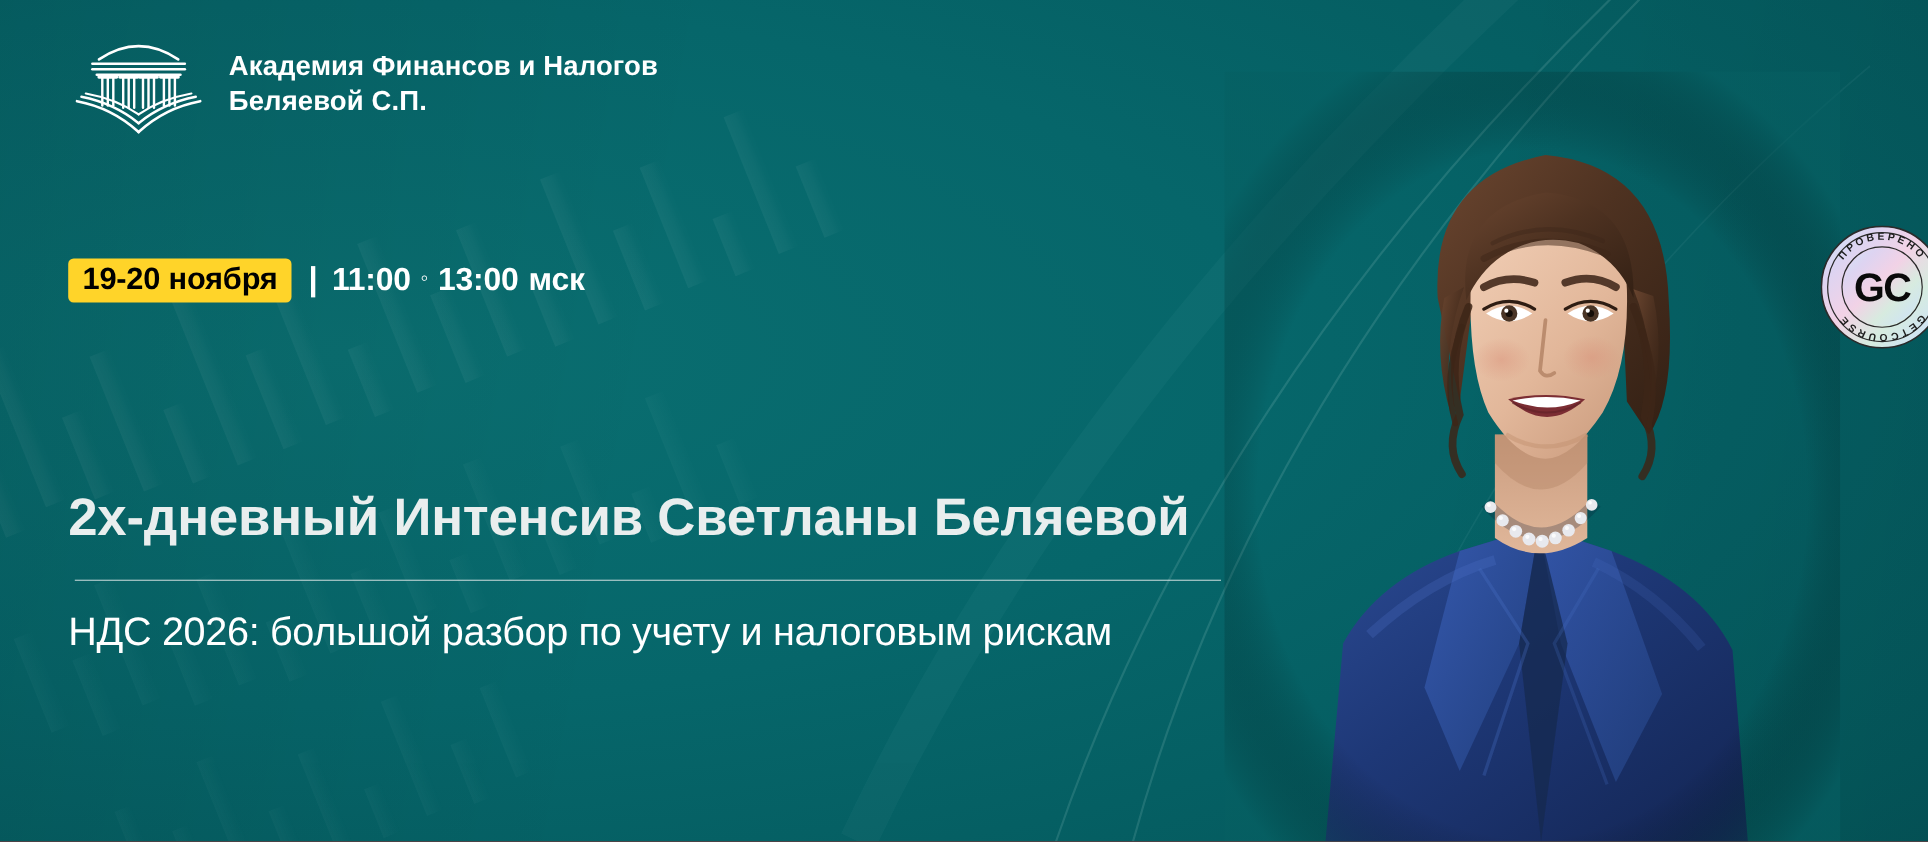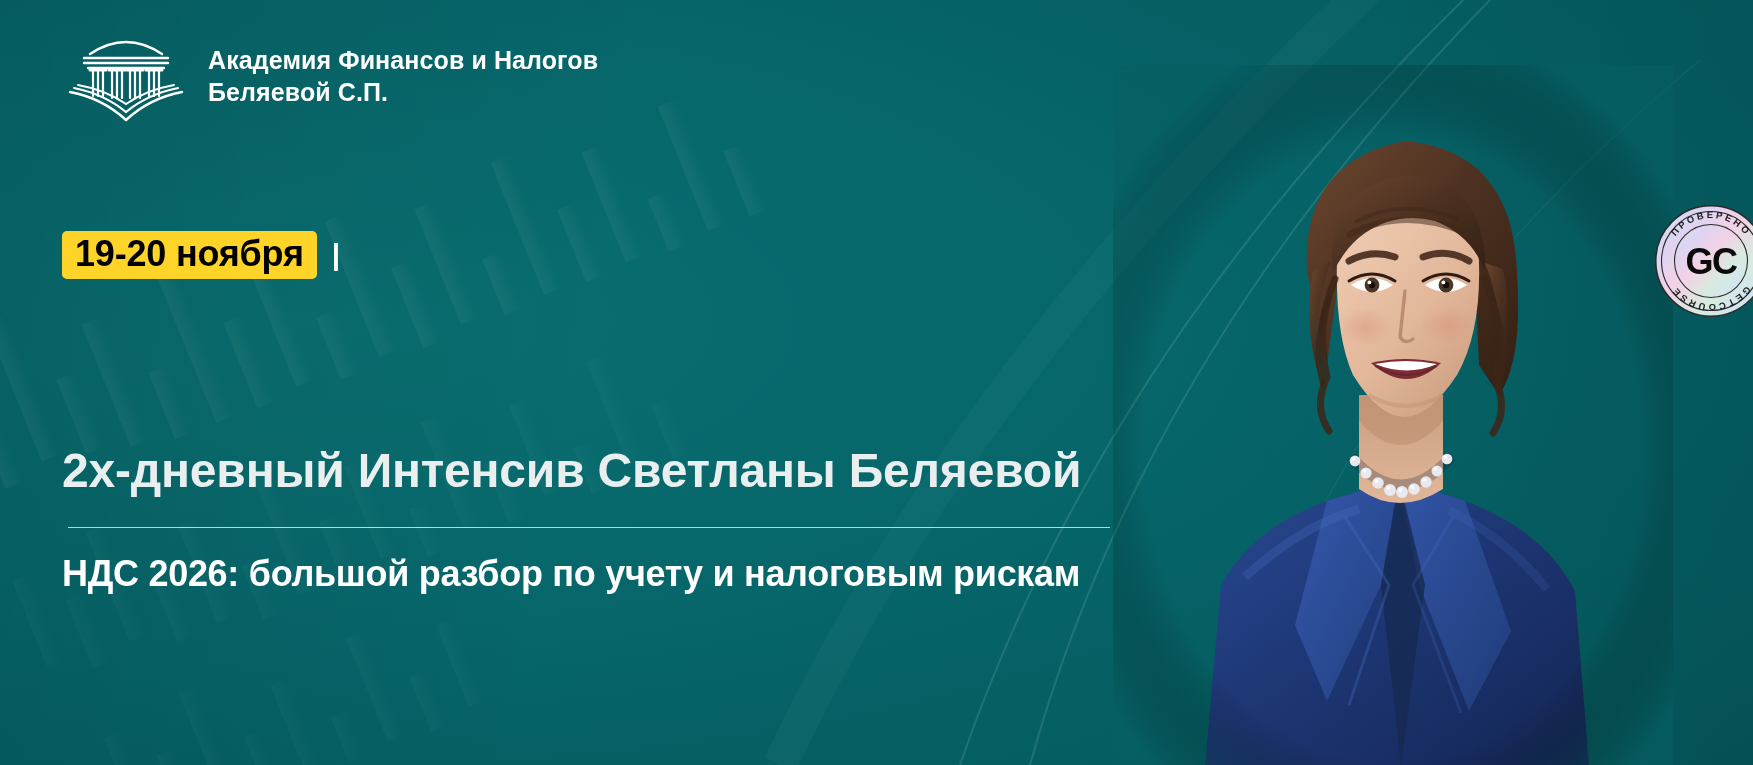--- a/index.html
+++ b/index.html
@@ -66,21 +66,21 @@
     left: 62px;
     top: 233px;
     display: flex;
     align-items: center;
     gap: 0;
     height: 44px;
   }
   .date-badge {
     background: #ffd429;
     color: #000000;
-    font-size: 36px;
+    font-size: 28px;
     font-weight: bold;
     padding: 5px 13px 7px 13px;
     border-radius: 5px;
     line-height: 1;
     letter-spacing: -0.2px;
   }
   .sep-bar {
     color: #ffffff;
     font-size: 30px;
     font-weight: bold;
@@ -135,21 +135,21 @@
     height: 1px;
     background: #dfe8e8;
     opacity: 0.85;
   }
   .subhead {
     position: absolute;
     left: 62px;
     top: 553px;
     color: #ffffff;
     font-size: 36px;
-    font-weight: bold;
+    font-weight: normal;
     letter-spacing: -0.3px;
     line-height: 1.15;
   }
 
   
   .portrait {
     position: absolute;
     right: 80px;
     bottom: 0;
     width: 560px;
@@ -425,20 +425,26 @@
         <path d="M 64 76 Q 84 62 112 57" stroke-width="2"></path>
       </g>
     </svg>
     <div class="logo-text">Академия Финансов и Налогов
 Беляевой С.П.</div>
   </div>
 
   <div class="date-row">
     <span class="date-badge">19-20 ноября</span>
     <span class="sep-bar">|</span>
+    <span class="time-text">
+      <span>11:00</span>
+      <span class="time-dot">◦</span>
+      <span>13:00</span>
+      <span>мск</span>
+    </span>
   </div>
 
 
   <div class="headline">2х-дневный Интенсив Светланы Беляевой</div>
   <div class="divider"></div>
   <div class="subhead">НДС 2026: большой разбор по учету и налоговым рискам</div>
 
   <svg class="gc-badge" viewBox="0 0 112 112">
     <defs>
       <linearGradient id="holo" x1="0" y1="0" x2="1" y2="1">

